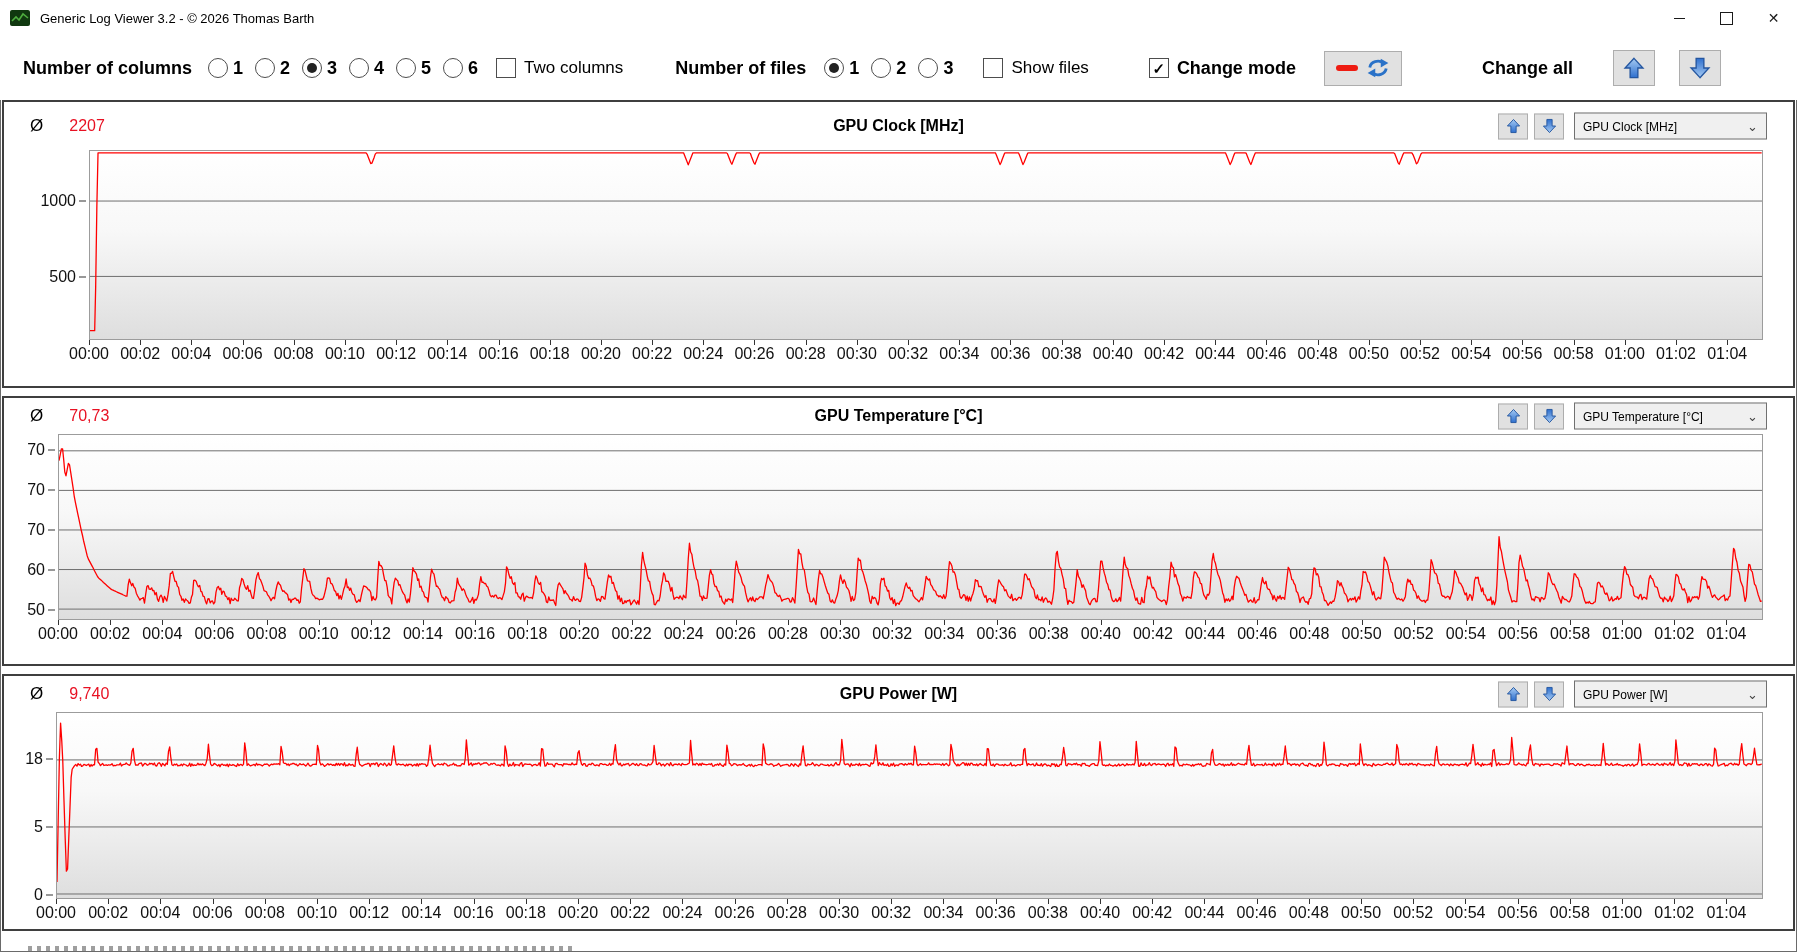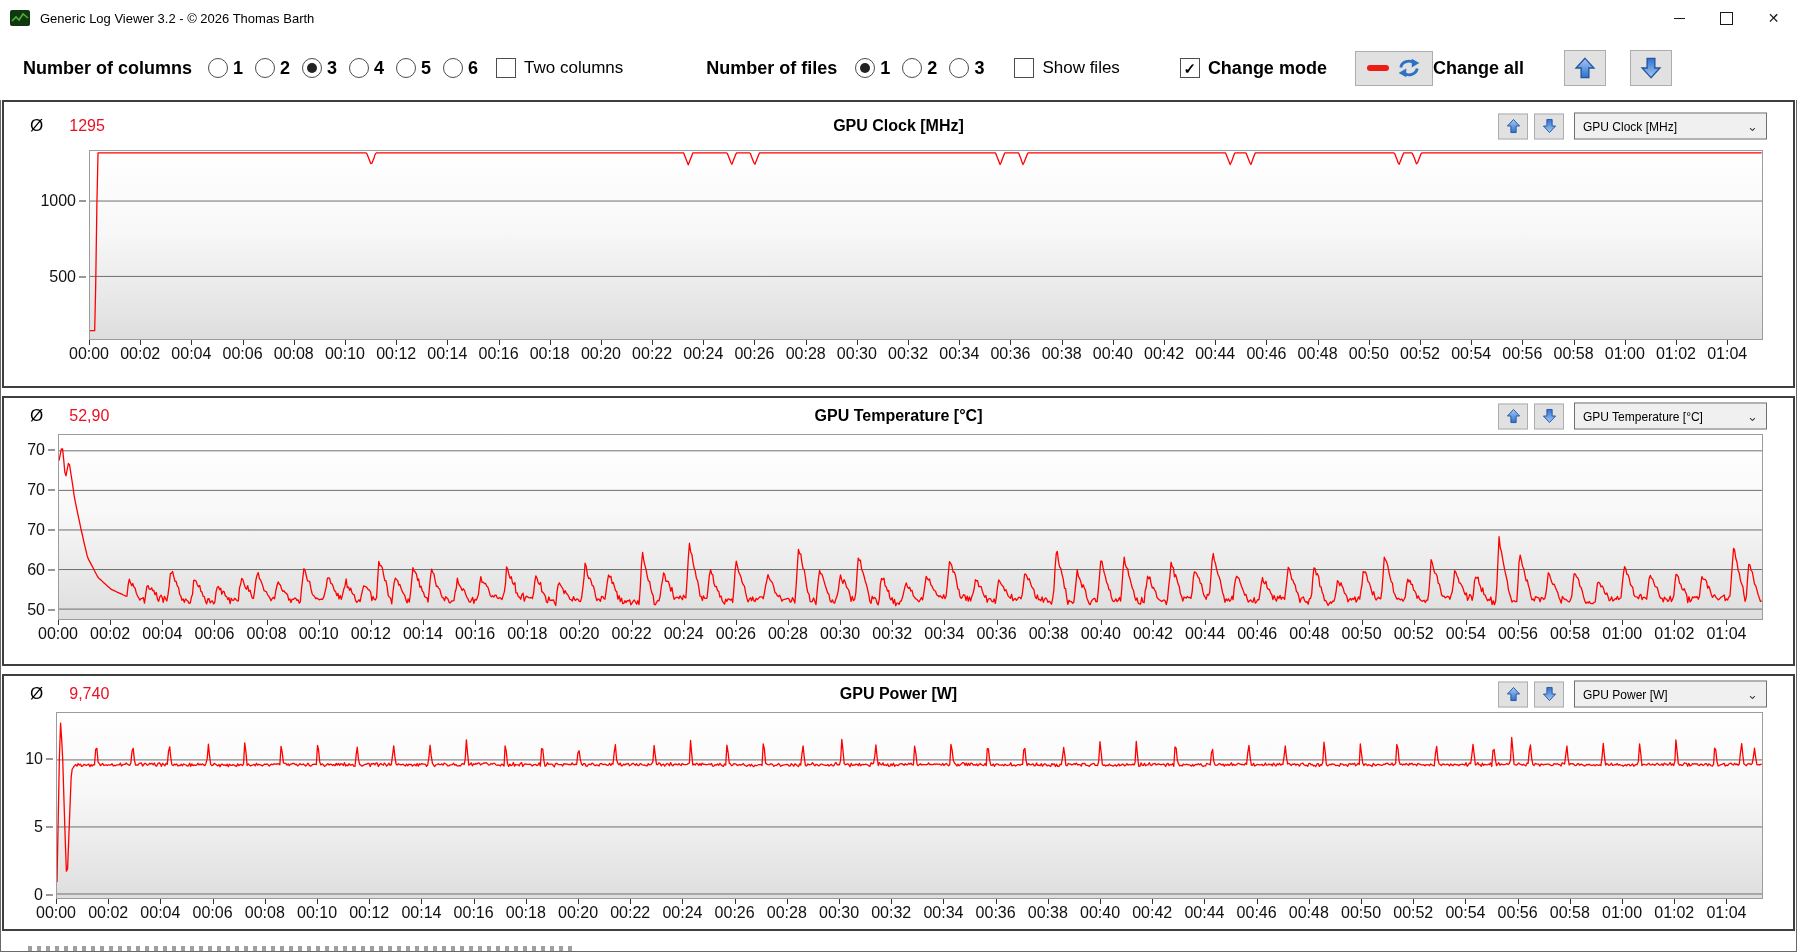--- a/index.html
+++ b/index.html
@@ -104,21 +104,21 @@
   <label class="radio-item">
       <span class="radio"></span>
       <span>6</span>
     </label>
 
   <label class="check-item" style="margin-left:18px">
       <span class="check"></span>
       <span>Two columns</span>
     </label>
 
-  <span class="tb-label" style="margin-left:83px">Number of files</span>
+  <span class="tb-label" style="margin-left:52px">Number of files</span>
 
   <label class="radio-item" style="margin-left:18px">
       <span class="radio sel"></span>
       <span>1</span>
     </label>
   <label class="radio-item">
       <span class="radio"></span>
       <span>2</span>
     </label>
   <label class="radio-item">
@@ -141,21 +141,21 @@
   <div class="btn sync-btn" style="margin-left:28px">
     <span class="red-dash"></span>
     <svg width="24" height="20" viewBox="0 0 22 18">
       <path d="M3.5 8.5 A7.5 6.5 0 0 1 16 4.5" fill="none" stroke="#2a72c8" stroke-width="2.6"></path>
       <polygon points="13.5,0.5 20.5,4.5 13.5,8.6" fill="#2a72c8"></polygon>
       <path d="M18.5 9.5 A7.5 6.5 0 0 1 6 13.5" fill="none" stroke="#2a72c8" stroke-width="2.6"></path>
       <polygon points="8.5,9.4 1.5,13.5 8.5,17.5" fill="#2a72c8"></polygon>
     </svg>
   </div>
 
-  <span class="tb-label" style="">Change all</span>
+  <span class="tb-label" style="margin-left:80px">Change all</span>
 
   <div class="btn arrow-btn-lg" style="margin-left:40px">
     <svg width="22" height="24" viewBox="0 0 16 16">
       <defs>
           <linearGradient id="agU" x1="0" y1="0" x2="0" y2="1">
             <stop offset="0" stop-color="#a6cbf3"></stop>
             <stop offset="1" stop-color="#2e6fce"></stop>
           </linearGradient>
         </defs>
       <path d="M8 1 L14.5 8 H10.8 V15 H5.2 V8 H1.5 Z" fill="url(#agU)" stroke="#2456a0" stroke-width="1"></path>
@@ -172,21 +172,21 @@
       <path d="M8 1 L14.5 8 H10.8 V15 H5.2 V8 H1.5 Z" fill="url(#agD)" stroke="#2456a0" stroke-width="1" transform="rotate(180 8 8)"></path>
     </svg>
   </div>
 </div>
 
 <div id="panels">
   <div class="panel" style="--gutter: 85px; --header-h: 48px; --plot-h: 190px; --pad-b: 16px;">
     <div class="panel-header">
       <div class="avg">
         <span class="avg-sym">Ø</span>
-        <span class="avg-val">1295</span>
+        <span class="avg-val">2207</span>
       </div>
       <div class="panel-title">GPU Clock [MHz]</div>
       <div class="panel-controls">
         <div class="btn mini-btn">
           <svg width="15" height="17" viewBox="0 0 16 16">
             <path d="M8 1 L14.5 8 H10.8 V15 H5.2 V8 H1.5 Z" fill="url(#agU)" stroke="#2456a0" stroke-width="1"></path>
           </svg>
         </div>
         <div class="btn mini-btn">
           <svg width="15" height="17" viewBox="0 0 16 16">
@@ -287,21 +287,21 @@
         </div>
       <div></div>
     </div>
     <div class="pad-b"></div>
   </div>
 
   <div class="panel" style="--gutter: 54px; --header-h: 36px; --plot-h: 186px; --pad-b: 14px;">
     <div class="panel-header">
       <div class="avg">
         <span class="avg-sym">Ø</span>
-        <span class="avg-val">52,90</span>
+        <span class="avg-val">70,73</span>
       </div>
       <div class="panel-title">GPU Temperature [°C]</div>
       <div class="panel-controls">
         <div class="btn mini-btn">
           <svg width="15" height="17" viewBox="0 0 16 16">
             <path d="M8 1 L14.5 8 H10.8 V15 H5.2 V8 H1.5 Z" fill="url(#agU)" stroke="#2456a0" stroke-width="1"></path>
           </svg>
         </div>
         <div class="btn mini-btn">
           <svg width="15" height="17" viewBox="0 0 16 16">
@@ -437,21 +437,21 @@
           <span class="chevron">⌄</span>
         </div>
       </div>
     </div>
     <div class="plot-row">
       <div class="ylabels">
           <div class="ylabel" style="top: 97.8261%;">0</div>
           <div class="ydash" style="top: 97.8261%;"></div>
           <div class="ylabel" style="top: 61.5942%;">5</div>
           <div class="ydash" style="top: 61.5942%;"></div>
-          <div class="ylabel" style="top: 25.3623%;">10</div>
+          <div class="ylabel" style="top: 25.3623%;">18</div>
           <div class="ydash" style="top: 25.3623%;"></div>
         </div>
       <div class="plot">
         <svg viewBox="0 0 1000 100" preserveAspectRatio="none">
             <line x1="0" x2="1000" y1="97.83" y2="97.83" stroke="#6f6f6f" stroke-width="1" vector-effect="non-scaling-stroke"></line>
             <line x1="0" x2="1000" y1="61.59" y2="61.59" stroke="#6f6f6f" stroke-width="1" vector-effect="non-scaling-stroke"></line>
             <line x1="0" x2="1000" y1="25.36" y2="25.36" stroke="#6f6f6f" stroke-width="1" vector-effect="non-scaling-stroke"></line>
             <polyline points="0.0,91.30 0.7,57.88 1.4,24.46 2.1,5.43 2.8,15.22 3.4,26.27 4.1,47.46 4.8,67.57 5.5,85.51 6.2,84.31 6.9,67.82 7.6,51.32 8.3,34.83 8.9,30.40 9.6,29.42 10.3,28.44 11.0,27.87 11.7,28.72 12.4,27.34 13.1,28.15 13.8,27.65 14.4,28.87 15.1,28.54 15.8,27.73 16.5,28.06 17.2,28.39 17.9,27.96 18.6,27.63 19.3,28.95 20.0,27.85 20.6,28.66 21.3,27.97 22.0,27.99 22.7,19.61 23.4,19.09 24.1,26.56 24.8,27.27 25.5,28.45 26.1,27.86 26.8,27.29 27.5,28.38 28.2,28.15 28.9,28.02 29.6,28.35 30.3,27.97 31.0,28.19 31.7,27.95 32.3,27.42 33.0,28.57 33.7,28.28 34.4,28.48 35.1,28.02 35.8,28.02 36.5,28.07 37.2,27.11 37.8,28.64 38.5,28.02 39.2,27.79 39.9,27.75 40.6,26.99 41.3,27.68 42.0,28.06 42.7,28.27 43.3,27.06 44.0,20.72 44.7,19.10 45.4,25.49 46.1,28.13 46.8,28.08 47.5,28.15 48.2,27.22 48.9,27.16 49.5,27.01 50.2,28.66 50.9,27.83 51.6,27.20 52.3,27.59 53.0,28.23 53.7,27.96 54.4,27.17 55.0,27.59 55.7,27.19 56.4,28.00 57.1,27.03 57.8,28.46 58.5,28.70 59.2,27.32 59.9,26.86 60.6,27.53 61.2,28.81 61.9,27.24 62.6,27.87 63.3,28.48 64.0,27.14 64.7,27.79 65.4,20.77 66.1,18.31 66.7,23.68 67.4,27.98 68.1,28.41 68.8,27.64 69.5,28.03 70.2,27.56 70.9,28.62 71.6,28.26 72.2,28.47 72.9,27.66 73.6,28.51 74.3,27.56 75.0,27.85 75.7,28.11 76.4,28.65 77.1,28.49 77.8,27.13 78.4,28.84 79.1,27.47 79.8,28.43 80.5,28.01 81.2,28.30 81.9,28.18 82.6,27.15 83.3,28.06 83.9,27.55 84.6,28.04 85.3,27.48 86.0,28.07 86.7,28.43 87.4,27.13 88.1,24.66 88.8,16.87 89.4,22.47 90.1,27.67 90.8,28.50 91.5,28.22 92.2,27.22 92.9,27.62 93.6,28.09 94.3,28.59 95.0,27.79 95.6,29.03 96.3,27.79 97.0,27.60 97.7,28.32 98.4,28.03 99.1,28.52 99.8,27.61 100.5,28.99 101.1,27.64 101.8,28.18 102.5,28.34 103.2,27.82 103.9,28.17 104.6,28.63 105.3,28.90 106.0,27.43 106.7,28.46 107.3,27.96 108.0,27.77 108.7,28.43 109.4,27.63 110.1,16.14 110.8,21.02 111.5,28.35 112.2,27.50 112.8,28.09 113.5,28.60 114.2,28.34 114.9,28.08 115.6,27.80 116.3,28.52 117.0,27.17 117.7,28.16 118.3,27.74 119.0,27.92 119.7,28.14 120.4,28.64 121.1,28.14 121.8,27.60 122.5,27.76 123.2,27.51 123.9,28.03 124.5,28.63 125.2,28.01 125.9,27.64 126.6,27.97 127.3,27.48 128.0,27.60 128.7,27.52 129.4,27.66 130.0,27.38 130.7,28.00 131.4,18.04 132.1,21.29 132.8,26.92 133.5,27.28 134.2,27.19 134.9,28.17 135.6,27.52 136.2,28.47 136.9,27.59 137.6,27.62 138.3,27.26 139.0,27.29 139.7,27.86 140.4,27.70 141.1,28.59 141.7,28.23 142.4,27.34 143.1,27.84 143.8,27.91 144.5,27.56 145.2,28.12 145.9,28.67 146.6,27.91 147.2,27.14 147.9,28.20 148.6,28.72 149.3,28.43 150.0,27.82 150.7,27.74 151.4,27.62 152.1,27.86 152.8,17.45 153.4,19.86 154.1,26.52 154.8,28.10 155.5,27.50 156.2,27.98 156.9,28.85 157.6,28.41 158.3,27.79 158.9,27.35 159.6,28.11 160.3,27.64 161.0,27.82 161.7,28.32 162.4,27.91 163.1,28.45 163.8,27.26 164.4,28.21 165.1,27.26 165.8,28.32 166.5,27.38 167.2,27.57 167.9,28.35 168.6,26.85 169.3,28.69 170.0,28.06 170.6,28.48 171.3,27.41 172.0,28.12 172.7,28.10 173.4,27.75 174.1,28.73 174.8,28.80 175.5,22.25 176.1,18.51 176.8,24.95 177.5,27.78 178.2,28.17 178.9,28.75 179.6,28.31 180.3,27.96 181.0,27.71 181.7,27.66 182.3,27.18 183.0,27.25 183.7,28.96 184.4,27.34 185.1,27.62 185.8,27.22 186.5,27.96 187.2,26.92 187.8,27.14 188.5,28.92 189.2,27.80 189.9,27.24 190.6,27.87 191.3,28.27 192.0,27.13 192.7,27.67 193.3,28.70 194.0,28.07 194.7,27.15 195.4,28.33 196.1,27.79 196.8,22.86 197.5,17.73 198.2,23.81 198.9,27.67 199.5,28.15 200.2,27.44 200.9,27.81 201.6,27.97 202.3,27.85 203.0,27.64 203.7,28.29 204.4,28.63 205.0,27.61 205.7,28.51 206.4,27.65 207.1,27.84 207.8,27.74 208.5,28.72 209.2,28.15 209.9,27.81 210.6,28.59 211.2,27.34 211.9,28.69 212.6,27.51 213.3,27.90 214.0,27.32 214.7,27.63 215.4,27.61 216.1,27.74 216.7,28.87 217.4,28.15 218.1,24.20 218.8,17.43 219.5,23.19 220.2,27.20 220.9,28.22 221.6,28.91 222.2,28.07 222.9,27.83 223.6,27.39 224.3,27.92 225.0,27.95 225.7,27.49 226.4,28.21 227.1,27.08 227.8,27.42 228.4,27.66 229.1,28.52 229.8,28.63 230.5,28.07 231.2,27.99 231.9,27.94 232.6,27.14 233.3,28.27 233.9,27.76 234.6,28.61 235.3,28.55 236.0,28.40 236.7,28.61 237.4,27.56 238.1,27.40 238.8,27.84 239.4,25.10 240.1,14.52 240.8,21.83 241.5,28.18 242.2,27.71 242.9,26.95 243.6,28.58 244.3,27.51 245.0,27.80 245.6,27.28 246.3,27.66 247.0,26.95 247.7,27.09 248.4,28.09 249.1,27.55 249.8,27.47 250.5,26.93 251.1,27.08 251.8,26.87 252.5,27.38 253.2,28.14 253.9,28.02 254.6,27.27 255.3,27.69 256.0,27.21 256.7,27.24 257.3,27.96 258.0,28.25 258.7,28.04 259.4,28.21 260.1,28.62 260.8,27.60 261.5,27.94 262.2,28.63 262.8,17.76 263.5,20.75 264.2,27.32 264.9,28.87 265.6,27.64 266.3,28.49 267.0,28.08 267.7,26.75 268.3,28.71 269.0,27.84 269.7,28.04 270.4,27.99 271.1,28.51 271.8,27.25 272.5,26.79 273.2,28.91 273.9,27.92 274.5,27.48 275.2,27.64 275.9,27.80 276.6,27.79 277.3,27.63 278.0,27.86 278.7,28.73 279.4,28.09 280.0,27.90 280.7,27.85 281.4,28.40 282.1,28.10 282.8,26.87 283.5,28.66 284.2,19.30 284.9,19.49 285.6,25.75 286.2,28.68 286.9,28.41 287.6,26.85 288.3,27.79 289.0,27.68 289.7,27.68 290.4,27.59 291.1,28.48 291.7,29.04 292.4,27.33 293.1,27.18 293.8,27.72 294.5,27.87 295.2,27.87 295.9,27.89 296.6,28.68 297.2,27.41 297.9,27.68 298.6,27.55 299.3,27.61 300.0,27.90 300.7,27.72 301.4,28.12 302.1,26.97 302.8,27.83 303.4,28.04 304.1,27.66 304.8,27.82 305.5,21.68 306.2,20.38 306.9,24.92 307.6,27.56 308.3,28.23 308.9,27.34 309.6,27.36 310.3,28.72 311.0,28.78 311.7,27.78 312.4,27.61 313.1,28.00 313.8,27.15 314.4,27.34 315.1,28.17 315.8,28.48 316.5,28.00 317.2,28.13 317.9,28.64 318.6,27.32 319.3,27.34 320.0,27.83 320.6,27.94 321.3,27.69 322.0,27.90 322.7,28.29 323.4,28.14 324.1,27.17 324.8,28.34 325.5,27.31 326.1,27.68 326.8,21.33 327.5,17.12 328.2,25.10 328.9,27.15 329.6,28.03 330.3,27.10 331.0,28.51 331.7,28.39 332.3,27.62 333.0,28.11 333.7,27.56 334.4,27.58 335.1,27.27 335.8,28.54 336.5,28.09 337.2,27.52 337.8,27.20 338.5,27.75 339.2,28.29 339.9,27.39 340.6,28.39 341.3,28.38 342.0,27.33 342.7,27.50 343.3,28.08 344.0,28.23 344.7,28.07 345.4,28.57 346.1,28.58 346.8,27.37 347.5,28.08 348.2,27.94 348.9,27.32 349.5,26.28 350.2,17.53 350.9,22.89 351.6,27.76 352.3,27.90 353.0,26.98 353.7,27.24 354.4,28.56 355.0,27.84 355.7,27.67 356.4,28.68 357.1,27.93 357.8,27.31 358.5,27.58 359.2,28.51 359.9,26.81 360.6,28.09 361.2,28.54 361.9,27.83 362.6,27.64 363.3,27.70 364.0,28.08 364.7,27.35 365.4,27.93 366.1,28.42 366.7,27.24 367.4,27.76 368.1,27.94 368.8,27.91 369.5,27.76 370.2,27.40 370.9,27.02 371.6,14.75 372.2,21.54 372.9,28.14 373.6,27.56 374.3,28.09 375.0,27.17 375.7,27.53 376.4,28.36 377.1,27.32 377.8,28.36 378.4,27.08 379.1,27.72 379.8,27.71 380.5,27.92 381.2,27.97 381.9,27.79 382.6,27.55 383.3,27.88 383.9,27.24 384.6,28.77 385.3,28.76 386.0,27.88 386.7,28.19 387.4,27.56 388.1,28.24 388.8,27.19 389.4,27.94 390.1,28.45 390.8,28.86 391.5,27.55 392.2,28.11 392.9,17.35 393.6,21.33 394.3,27.21 395.0,27.54 395.6,28.51 396.3,28.16 397.0,27.32 397.7,27.45 398.4,27.79 399.1,28.42 399.8,28.01 400.5,27.90 401.1,28.18 401.8,27.92 402.5,27.31 403.2,28.15 403.9,28.52 404.6,28.83 405.3,28.23 406.0,27.81 406.7,28.65 407.3,27.68 408.0,28.65 408.7,28.97 409.4,28.17 410.1,28.50 410.8,28.24 411.5,27.87 412.2,27.86 412.8,27.90 413.5,28.42 414.2,16.69 414.9,19.54 415.6,27.10 416.3,27.59 417.0,27.88 417.7,27.99 418.3,27.57 419.0,27.45 419.7,27.84 420.4,28.79 421.1,28.33 421.8,28.34 422.5,27.93 423.2,27.31 423.9,28.04 424.5,28.81 425.2,28.38 425.9,28.23 426.6,28.09 427.3,27.96 428.0,27.77 428.7,27.93 429.4,28.71 430.0,28.55 430.7,27.40 431.4,27.92 432.1,28.75 432.8,27.52 433.5,27.91 434.2,28.53 434.9,28.95 435.6,27.47 436.2,28.11 436.9,22.36 437.6,17.73 438.3,24.31 439.0,28.48 439.7,28.57 440.4,27.52 441.1,28.02 441.7,27.88 442.4,27.74 443.1,26.86 443.8,27.75 444.5,28.60 445.2,27.71 445.9,27.90 446.6,28.51 447.2,28.50 447.9,27.62 448.6,27.63 449.3,27.92 450.0,28.16 450.7,28.25 451.4,28.32 452.1,27.78 452.8,28.69 453.4,28.26 454.1,27.68 454.8,28.43 455.5,28.60 456.2,27.54 456.9,26.76 457.6,27.99 458.3,27.98 458.9,28.00 459.6,25.57 460.3,14.25 461.0,20.39 461.7,27.27 462.4,27.96 463.1,27.64 463.8,27.49 464.4,27.91 465.1,29.04 465.8,27.24 466.5,28.37 467.2,28.08 467.9,28.23 468.6,27.60 469.3,27.76 470.0,28.46 470.6,27.21 471.3,28.50 472.0,27.92 472.7,27.83 473.4,27.97 474.1,27.69 474.8,27.80 475.5,28.06 476.1,28.55 476.8,28.81 477.5,26.89 478.2,27.52 478.9,27.11 479.6,23.60 480.3,17.21 481.0,24.06 481.7,28.42 482.3,26.84 483.0,27.71 483.7,28.04 484.4,26.97 485.1,28.32 485.8,27.97 486.5,28.39 487.2,27.52 487.8,28.81 488.5,28.77 489.2,27.46 489.9,28.38 490.6,27.12 491.3,28.80 492.0,28.14 492.7,28.11 493.3,28.49 494.0,27.69 494.7,27.50 495.4,27.32 496.1,27.78 496.8,28.24 497.5,27.37 498.2,27.98 498.9,27.91 499.5,27.18 500.2,27.74 500.9,27.11 501.6,28.07 502.3,28.07 503.0,17.95 503.7,21.55 504.4,27.50 505.0,28.43 505.7,28.01 506.4,27.42 507.1,28.10 507.8,27.85 508.5,27.90 509.2,27.87 509.9,27.97 510.6,27.77 511.2,26.97 511.9,27.89 512.6,27.76 513.3,27.93 514.0,27.83 514.7,27.47 515.4,27.85 516.1,27.46 516.7,27.81 517.4,27.57 518.1,27.90 518.8,28.24 519.5,27.28 520.2,28.35 520.9,27.70 521.6,27.26 522.2,27.89 522.9,28.57 523.6,27.99 524.3,16.96 525.0,20.06 525.7,25.67 526.4,27.01 527.1,27.79 527.8,28.63 528.4,27.61 529.1,28.55 529.8,27.93 530.5,27.40 531.2,26.83 531.9,26.97 532.6,28.29 533.3,27.12 533.9,28.44 534.6,27.26 535.3,28.30 536.0,27.06 536.7,27.21 537.4,28.14 538.1,27.91 538.8,28.26 539.4,27.54 540.1,28.53 540.8,27.88 541.5,27.32 542.2,27.93 542.9,28.25 543.6,28.38 544.3,27.31 545.0,28.52 545.6,19.29 546.3,19.45 547.0,25.47 547.7,28.18 548.4,28.38 549.1,27.59 549.8,28.82 550.5,27.82 551.1,27.49 551.8,27.58 552.5,28.12 553.2,28.19 553.9,28.18 554.6,27.95 555.3,28.56 556.0,27.71 556.7,28.14 557.3,28.39 558.0,28.22 558.7,28.03 559.4,26.87 560.1,28.62 560.8,28.27 561.5,28.07 562.2,28.63 562.8,28.33 563.5,27.88 564.2,27.87 564.9,28.30 565.6,27.74 566.3,27.79 567.0,19.94 567.7,19.15 568.3,25.33 569.0,28.40 569.7,27.39 570.4,27.73 571.1,28.08 571.8,27.74 572.5,27.49 573.2,28.60 573.9,28.40 574.5,27.03 575.2,28.28 575.9,28.12 576.6,28.49 577.3,27.37 578.0,28.76 578.7,27.90 579.4,27.48 580.0,27.77 580.7,28.59 581.4,28.20 582.1,28.47 582.8,28.91 583.5,27.33 584.2,27.94 584.9,27.48 585.6,28.90 586.2,27.65 586.9,28.83 587.6,28.87 588.3,27.79 589.0,27.93 589.7,24.31 590.4,18.63 591.1,22.92 591.7,28.23 592.4,28.55 593.1,27.31 593.8,27.62 594.5,27.65 595.2,28.10 595.9,27.82 596.6,27.34 597.2,27.81 597.9,27.07 598.6,28.09 599.3,27.86 600.0,27.94 600.7,28.72 601.4,27.23 602.1,27.34 602.8,27.25 603.4,28.24 604.1,28.29 604.8,28.49 605.5,28.85 606.2,28.02 606.9,27.61 607.6,27.36 608.3,27.34 608.9,28.29 609.6,28.31 610.3,28.47 611.0,25.91 611.7,15.51 612.4,21.19 613.1,27.92 613.8,28.28 614.4,28.10 615.1,28.63 615.8,28.15 616.5,28.51 617.2,27.58 617.9,28.34 618.6,28.36 619.3,28.68 620.0,28.44 620.6,27.94 621.3,28.70 622.0,28.30 622.7,27.55 623.4,28.54 624.1,28.20 624.8,27.66 625.5,27.77 626.1,28.55 626.8,28.32 627.5,27.36 628.2,28.13 628.9,27.84 629.6,28.04 630.3,28.05 631.0,27.58 631.7,28.11 632.3,26.76 633.0,15.29 633.7,22.64 634.4,28.77 635.1,28.79 635.8,26.95 636.5,28.25 637.2,28.29 637.8,27.23 638.5,28.55 639.2,28.09 639.9,28.07 640.6,26.86 641.3,28.04 642.0,28.40 642.7,27.54 643.3,27.51 644.0,27.26 644.7,28.10 645.4,27.79 646.1,27.48 646.8,27.71 647.5,27.99 648.2,27.74 648.9,27.62 649.5,27.85 650.2,28.92 650.9,27.62 651.6,27.17 652.3,28.45 653.0,27.79 653.7,28.07 654.4,27.38 655.0,28.85 655.7,18.38 656.4,19.02 657.1,25.69 657.8,27.52 658.5,28.55 659.2,28.26 659.9,28.69 660.6,27.63 661.2,27.87 661.9,28.00 662.6,27.64 663.3,27.99 664.0,27.98 664.7,28.25 665.4,28.70 666.1,27.79 666.7,28.67 667.4,28.06 668.1,27.76 668.8,27.84 669.5,27.41 670.2,28.06 670.9,27.42 671.6,28.54 672.2,28.87 672.9,28.63 673.6,28.61 674.3,27.28 675.0,27.48 675.7,27.66 676.4,28.09 677.1,21.60 677.8,19.67 678.4,25.85 679.1,27.93 679.8,28.29 680.5,28.22 681.2,27.66 681.9,27.33 682.6,27.81 683.3,28.14 683.9,27.58 684.6,28.77 685.3,27.82 686.0,28.28 686.7,27.70 687.4,28.33 688.1,27.91 688.8,26.88 689.4,28.38 690.1,27.68 690.8,28.27 691.5,28.03 692.2,27.62 692.9,27.15 693.6,27.55 694.3,27.75 695.0,27.84 695.6,27.85 696.3,28.11 697.0,27.19 697.7,27.75 698.4,21.56 699.1,17.46 699.8,23.96 700.5,28.21 701.1,28.34 701.8,27.17 702.5,28.63 703.2,28.31 703.9,27.73 704.6,27.86 705.3,27.97 706.0,28.05 706.7,27.71 707.3,28.45 708.0,28.25 708.7,27.02 709.4,28.15 710.1,28.06 710.8,27.56 711.5,27.96 712.2,27.84 712.8,28.55 713.5,27.09 714.2,28.05 714.9,28.67 715.6,27.41 716.3,28.00 717.0,27.18 717.7,28.21 718.3,27.71 719.0,27.79 719.7,23.47 720.4,17.83 721.1,23.96 721.8,27.58 722.5,27.24 723.2,27.68 723.9,28.39 724.5,27.65 725.2,27.77 725.9,27.40 726.6,28.22 727.3,27.67 728.0,27.89 728.7,28.71 729.4,27.57 730.0,27.37 730.7,27.09 731.4,28.01 732.1,28.40 732.8,28.20 733.5,28.87 734.2,27.35 734.9,27.21 735.6,28.03 736.2,27.78 736.9,28.62 737.6,28.30 738.3,28.91 739.0,27.54 739.7,27.36 740.4,28.89 741.1,27.94 741.7,28.25 742.4,26.66 743.1,15.77 743.8,21.07 744.5,27.91 745.2,28.59 745.9,28.10 746.6,27.67 747.2,28.03 747.9,27.47 748.6,27.58 749.3,27.80 750.0,28.46 750.7,28.30 751.4,28.33 752.1,28.78 752.8,27.30 753.4,27.62 754.1,27.61 754.8,28.28 755.5,27.98 756.2,28.02 756.9,28.82 757.6,27.65 758.3,27.29 758.9,27.82 759.6,27.39 760.3,27.74 761.0,27.09 761.7,28.52 762.4,27.95 763.1,27.22 763.8,27.89 764.4,16.71 765.1,22.02 765.8,27.03 766.5,28.42 767.2,27.50 767.9,27.65 768.6,28.46 769.3,27.96 770.0,28.16 770.6,28.40 771.3,28.92 772.0,27.26 772.7,28.00 773.4,28.43 774.1,28.03 774.8,27.68 775.5,27.98 776.1,28.07 776.8,28.25 777.5,28.12 778.2,27.61 778.9,27.79 779.6,27.21 780.3,27.09 781.0,27.72 781.7,27.98 782.3,27.89 783.0,27.05 783.7,28.35 784.4,27.72 785.1,27.44 785.8,17.04 786.5,19.27 787.2,26.22 787.8,27.84 788.5,27.57 789.2,28.14 789.9,27.59 790.6,28.02 791.3,27.24 792.0,27.81 792.7,28.29 793.3,27.22 794.0,27.75 794.7,27.11 795.4,28.03 796.1,27.73 796.8,27.75 797.5,28.49 798.2,27.26 798.9,27.55 799.5,27.78 800.2,28.08 800.9,28.08 801.6,27.91 802.3,28.54 803.0,27.95 803.7,28.00 804.4,27.95 805.0,28.39 805.7,27.53 806.4,27.99 807.1,28.39 807.8,28.60 808.5,21.75 809.2,18.05 809.9,25.01 810.6,27.46 811.2,27.84 811.9,28.36 812.6,27.68 813.3,27.57 814.0,28.05 814.7,27.90 815.4,27.69 816.1,27.87 816.7,28.56 817.4,27.54 818.1,28.04 818.8,28.43 819.5,27.69 820.2,27.76 820.9,28.00 821.6,27.98 822.2,28.48 822.9,27.89 823.6,27.73 824.3,27.65 825.0,27.96 825.7,28.15 826.4,26.91 827.1,28.77 827.8,28.04 828.4,27.11 829.1,27.35 829.8,22.99 830.5,16.97 831.2,22.48 831.9,28.13 832.6,27.75 833.3,26.82 833.9,27.91 834.6,27.95 835.3,28.78 836.0,27.15 836.7,28.28 837.4,27.71 838.1,27.90 838.8,28.06 839.4,27.68 840.1,27.85 840.8,26.94 841.5,28.91 842.2,20.25 842.9,19.72 843.6,25.07 844.3,28.48 845.0,27.59 845.6,26.90 846.3,28.20 847.0,27.55 847.7,27.84 848.4,27.95 849.1,27.87 849.8,27.67 850.5,27.38 851.1,27.91 851.8,27.32 852.5,25.40 853.2,13.23 853.9,20.41 854.6,27.83 855.3,28.09 856.0,28.11 856.7,27.81 857.3,27.02 858.0,27.65 858.7,27.76 859.4,28.22 860.1,27.69 860.8,28.23 861.5,28.57 862.2,27.12 862.8,27.35 863.5,20.50 864.2,17.30 864.9,24.35 865.6,27.87 866.3,28.39 867.0,27.30 867.7,27.46 868.3,27.60 869.0,27.67 869.7,28.72 870.4,27.58 871.1,27.70 871.8,28.11 872.5,27.81 873.2,27.82 873.9,27.64 874.5,27.62 875.2,27.71 875.9,28.16 876.6,28.43 877.3,28.28 878.0,27.42 878.7,27.58 879.4,27.61 880.0,27.37 880.7,27.90 881.4,27.93 882.1,28.71 882.8,26.89 883.5,27.32 884.2,27.65 884.9,22.74 885.6,17.85 886.2,24.05 886.9,28.08 887.6,27.42 888.3,27.50 889.0,27.32 889.7,27.89 890.4,28.45 891.1,28.32 891.7,27.57 892.4,27.42 893.1,28.26 893.8,27.65 894.5,27.77 895.2,28.33 895.9,28.55 896.6,28.38 897.2,27.79 897.9,28.06 898.6,27.65 899.3,28.16 900.0,28.24 900.7,28.27 901.4,27.92 902.1,28.57 902.8,27.97 903.4,28.06 904.1,28.25 904.8,28.03 905.5,28.41 906.2,23.80 906.9,16.38 907.6,23.46 908.3,28.20 908.9,27.31 909.6,27.76 910.3,28.34 911.0,27.94 911.7,27.18 912.4,28.34 913.1,28.17 913.8,27.82 914.4,28.05 915.1,27.30 915.8,28.22 916.5,27.96 917.2,28.19 917.9,28.32 918.6,28.77 919.3,28.28 920.0,27.99 920.6,28.52 921.3,27.79 922.0,27.76 922.7,28.61 923.4,28.11 924.1,27.55 924.8,28.72 925.5,28.19 926.1,27.80 926.8,27.85 927.5,26.03 928.2,16.64 928.9,22.05 929.6,28.45 930.3,27.82 931.0,27.74 931.7,27.98 932.3,28.19 933.0,27.59 933.7,27.24 934.4,28.02 935.1,28.09 935.8,27.64 936.5,27.91 937.2,28.29 937.8,27.66 938.5,27.20 939.2,27.71 939.9,28.24 940.6,28.05 941.3,27.47 942.0,28.41 942.7,27.11 943.3,27.56 944.0,27.60 944.7,28.22 945.4,27.81 946.1,26.75 946.8,28.20 947.5,27.55 948.2,28.41 948.9,26.12 949.5,14.51 950.2,20.74 950.9,27.22 951.6,28.26 952.3,27.86 953.0,28.41 953.7,28.05 954.4,27.02 955.0,27.15 955.7,27.22 956.4,28.76 957.1,27.20 957.8,28.59 958.5,28.25 959.2,27.38 959.9,27.63 960.6,27.37 961.2,27.68 961.9,27.41 962.6,28.20 963.3,28.40 964.0,27.63 964.7,27.70 965.4,28.42 966.1,27.93 966.7,27.40 967.4,27.32 968.1,28.55 968.8,27.48 969.5,27.85 970.2,28.51 970.9,28.74 971.6,27.65 972.2,18.97 972.9,19.99 973.6,26.27 974.3,28.66 975.0,28.40 975.7,28.00 976.4,27.76 977.1,27.51 977.8,27.21 978.4,28.69 979.1,28.19 979.8,28.46 980.5,27.61 981.2,27.31 981.9,27.15 982.6,27.86 983.3,28.12 983.9,27.16 984.6,27.88 985.3,27.52 986.0,28.24 986.7,27.59 987.4,21.13 988.1,16.57 988.8,22.99 989.4,27.56 990.1,28.01 990.8,28.50 991.5,27.57 992.2,27.35 992.9,27.47 993.6,27.91 994.3,27.23 995.0,23.42 995.6,19.05 996.3,24.06 997.0,27.91 997.7,28.08 998.4,27.97 999.1,27.90 999.8,27.51" fill="none" stroke="#ff0000" stroke-width="1.3" stroke-linejoin="round" vector-effect="non-scaling-stroke"></polyline>
           </svg>
       </div>

